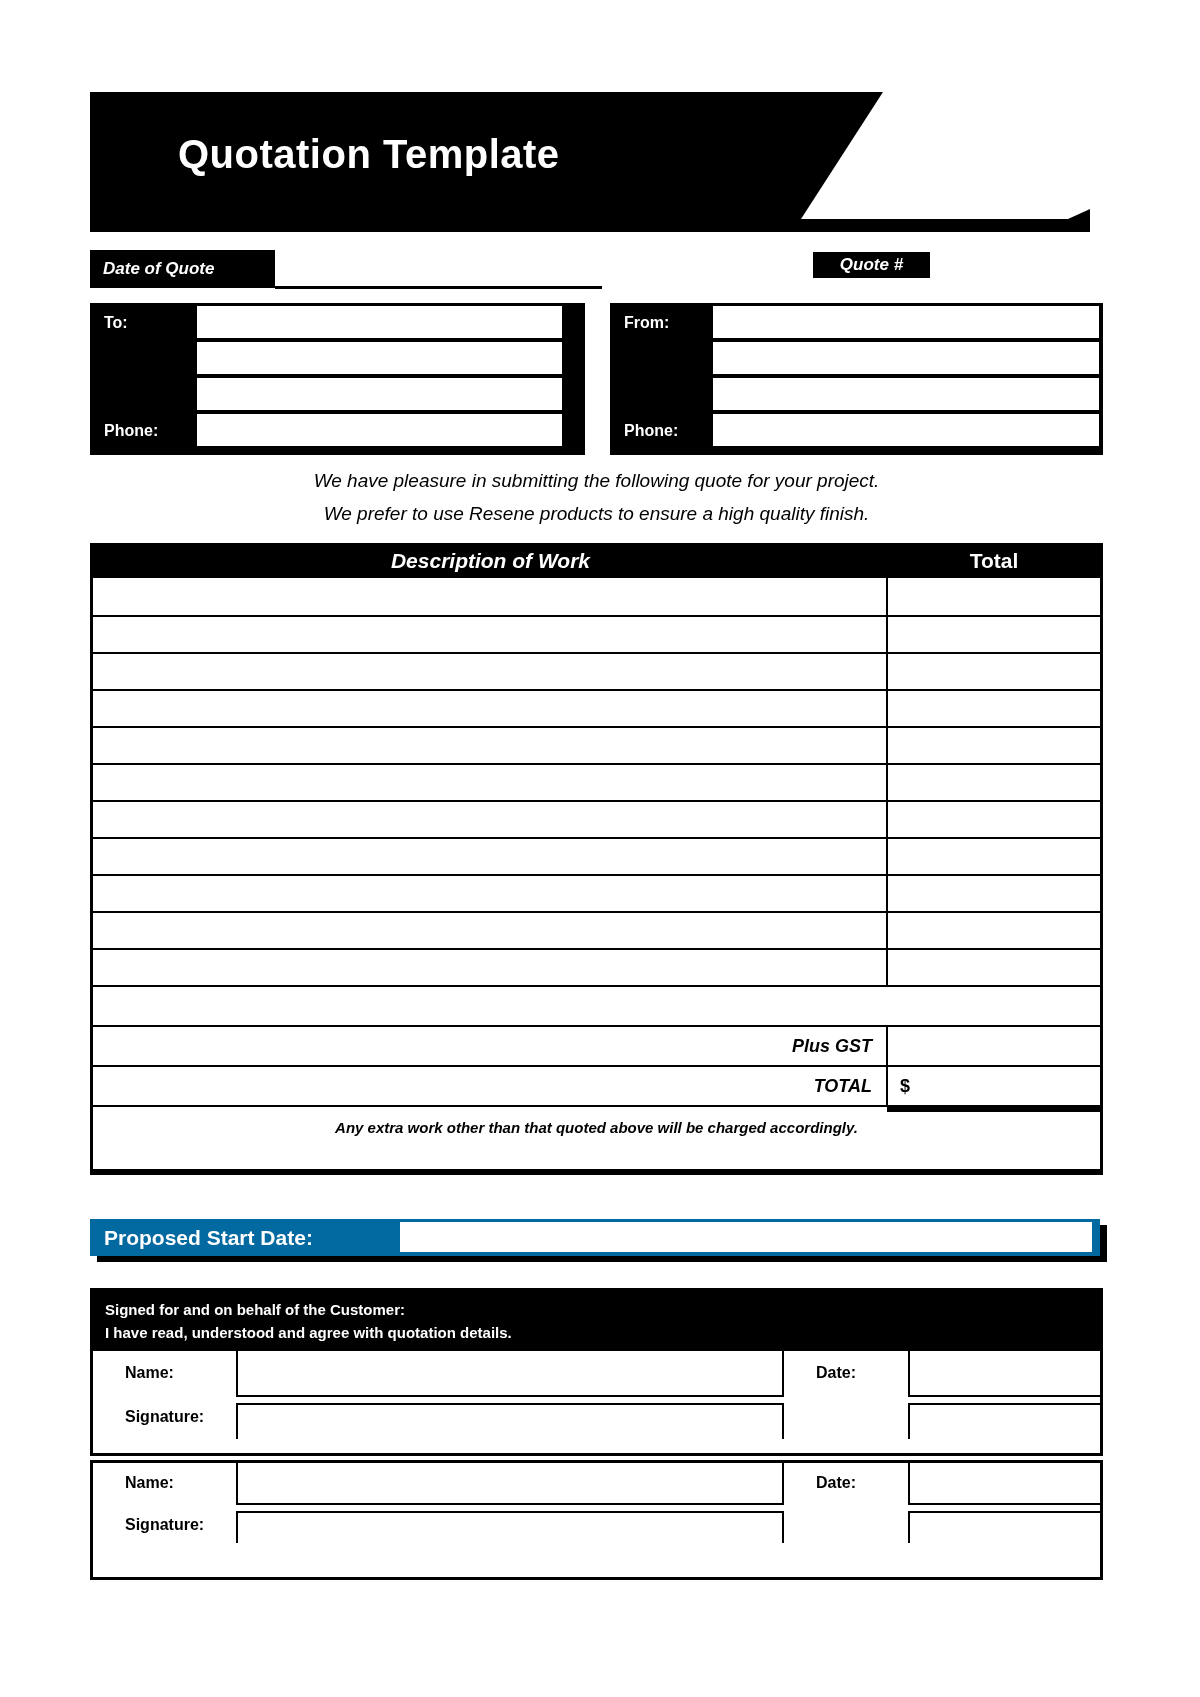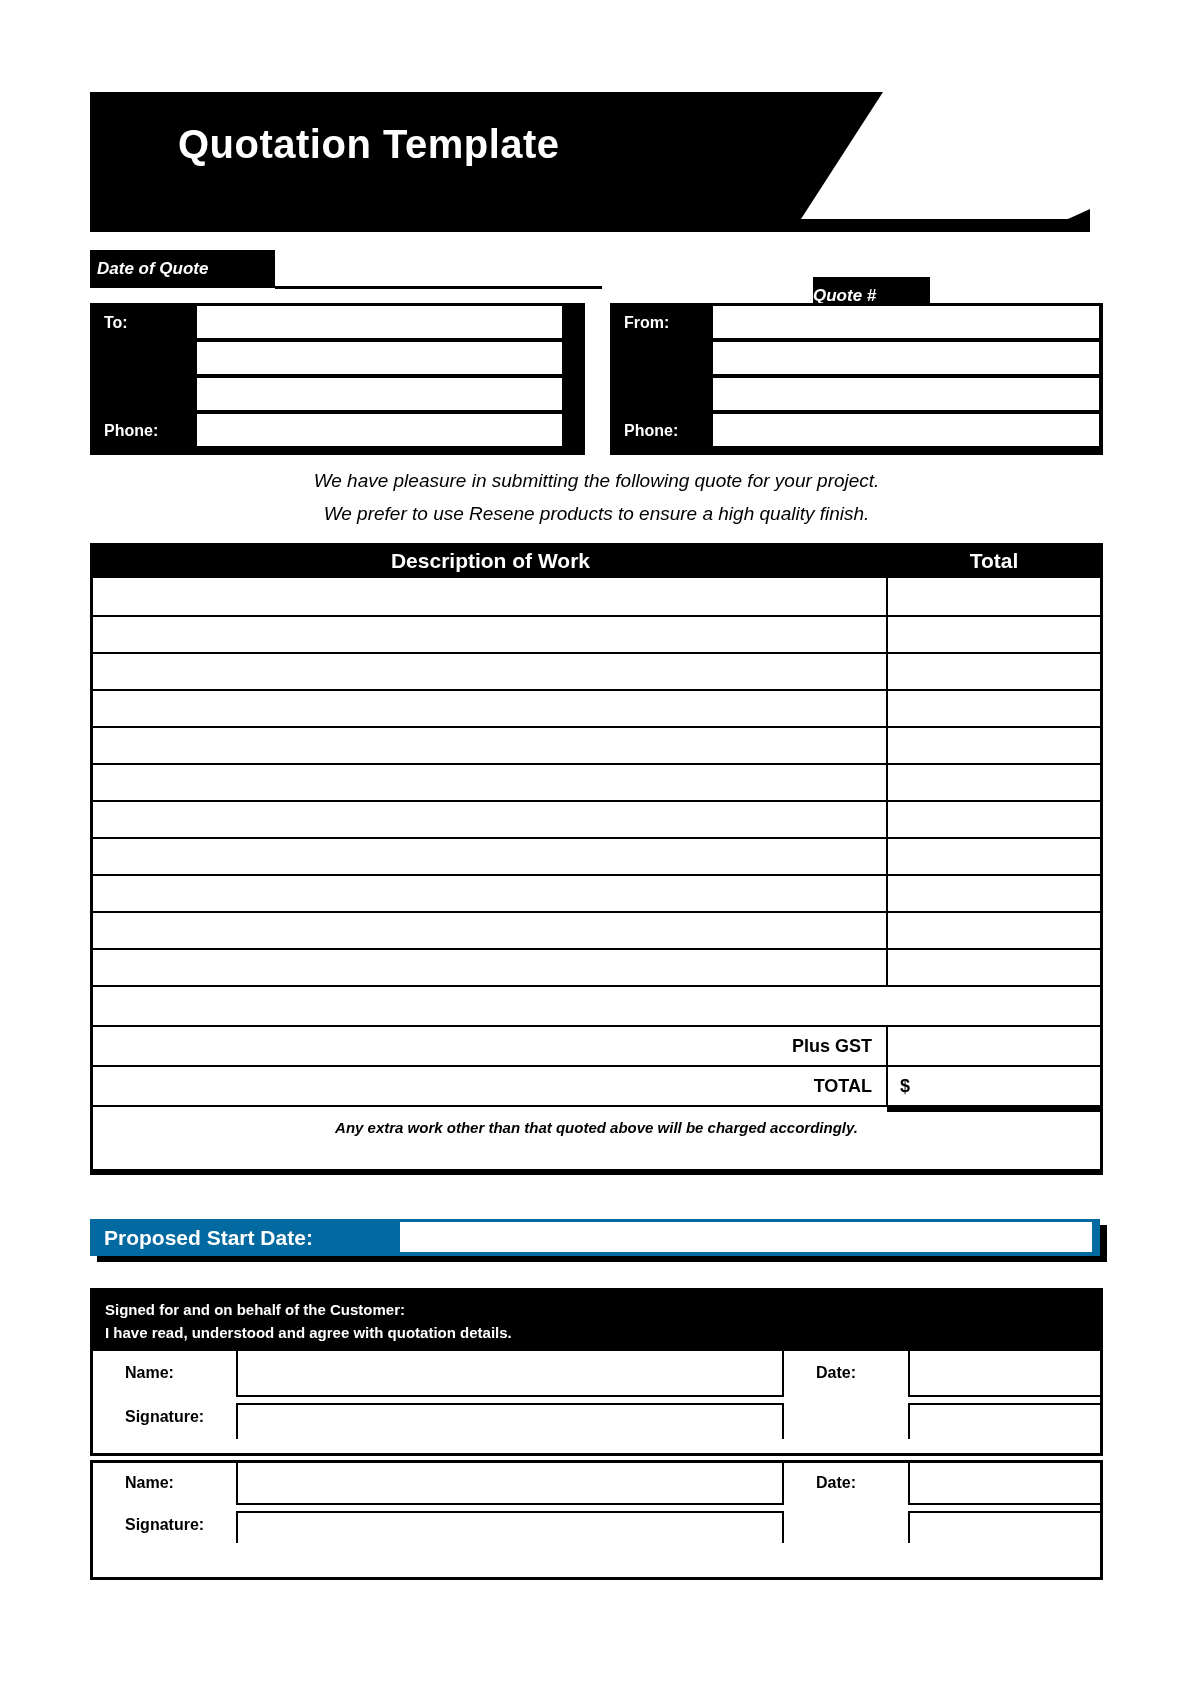--- a/index.html
+++ b/index.html
@@ -10,43 +10,43 @@
     font-family:"Liberation Sans", sans-serif; color:#000;
   }
 
   
   .banner {
     position:absolute; left:90px; top:92px; width:793px; height:127px;
     background:#000;
     clip-path: polygon(0 0, 793px 0, 711px 127px, 0 127px);
   }
   .banner-title {
-    position:absolute; left:88px; top:30px;
+    position:absolute; left:88px; top:40px;
     color:#fff; font-size:40px; font-weight:bold; letter-spacing:0.5px;
     white-space:nowrap;
   }
   .banner-strip {
     position:absolute; left:90px; top:209px; width:1000px; height:23px;
     background:#000;
     clip-path: polygon(0 10px, 978px 10px, 1000px 0, 1000px 23px, 0 23px);
   }
 
   
   .date-quote-box {
     position:absolute; left:90px; top:250px; width:185px; height:38px;
     background:#000; color:#fff; font-size:17px; font-weight:bold; font-style:italic;
-    display:flex; align-items:center; padding-left:7px;text-align:center;
+    display:flex; align-items:center; padding-left:13px;text-align:center;
   }
   .date-quote-line {
     position:absolute; left:275px; top:286px; width:327px; height:3px; background:#000;
   }
   .quote-num-box {
-    position:absolute; left:813px; top:252px; width:117px; height:38px;
+    position:absolute; left:813px; top:252px; width:117px; height:26px;
     background:#000; color:#fff; font-size:17px; font-weight:bold; font-style:italic;
-    display:flex; align-items:center; margin-top:25px;
+    display:flex; align-items:center; justify-content:center;
   }
 
   
   .party-box { position:absolute; top:303px; height:152px; background:#000; }
   .party-box.to   { left:90px;  width:495px; }
   .party-box.from { left:610px; width:493px; }
   .party-label {
     position:absolute; color:#fff; font-size:16px; font-weight:bold;
   }
   .party-bar { position:absolute; background:#fff; height:32px; }
@@ -66,21 +66,21 @@
     border-left:3px solid #000; border-right:3px solid #000; border-bottom:6px solid #000;
     background:#fff;
   }
   .wt-header {
     display:flex; height:35px; background:#000; color:#fff;
     font-size:21px; font-weight:bold;
   }
   .wt-header .wt-desc, .wt-header .wt-total {
     display:flex; align-items:center; justify-content:center;
   }
-  .wt-desc  { width:795px; }
+  .wt-desc  { width:795px;font-style:italic; }
   .wt-total { flex:1; }
   .work-row { display:flex; height:37px; border-top:2px solid #000; background:#fff; }
   .work-row:first-child { border-top:none; height:37px; }
   .work-row .wt-desc  { border-right:2px solid #000; }
   .sum-row { display:flex; height:40px; border-top:2px solid #000; }
   .sum-row .wt-desc {
     border-right:2px solid #000; display:flex; align-items:center; justify-content:flex-end;
     padding-right:14px; font-size:18px; font-weight:bold;
   }
   .sum-row .wt-total {

